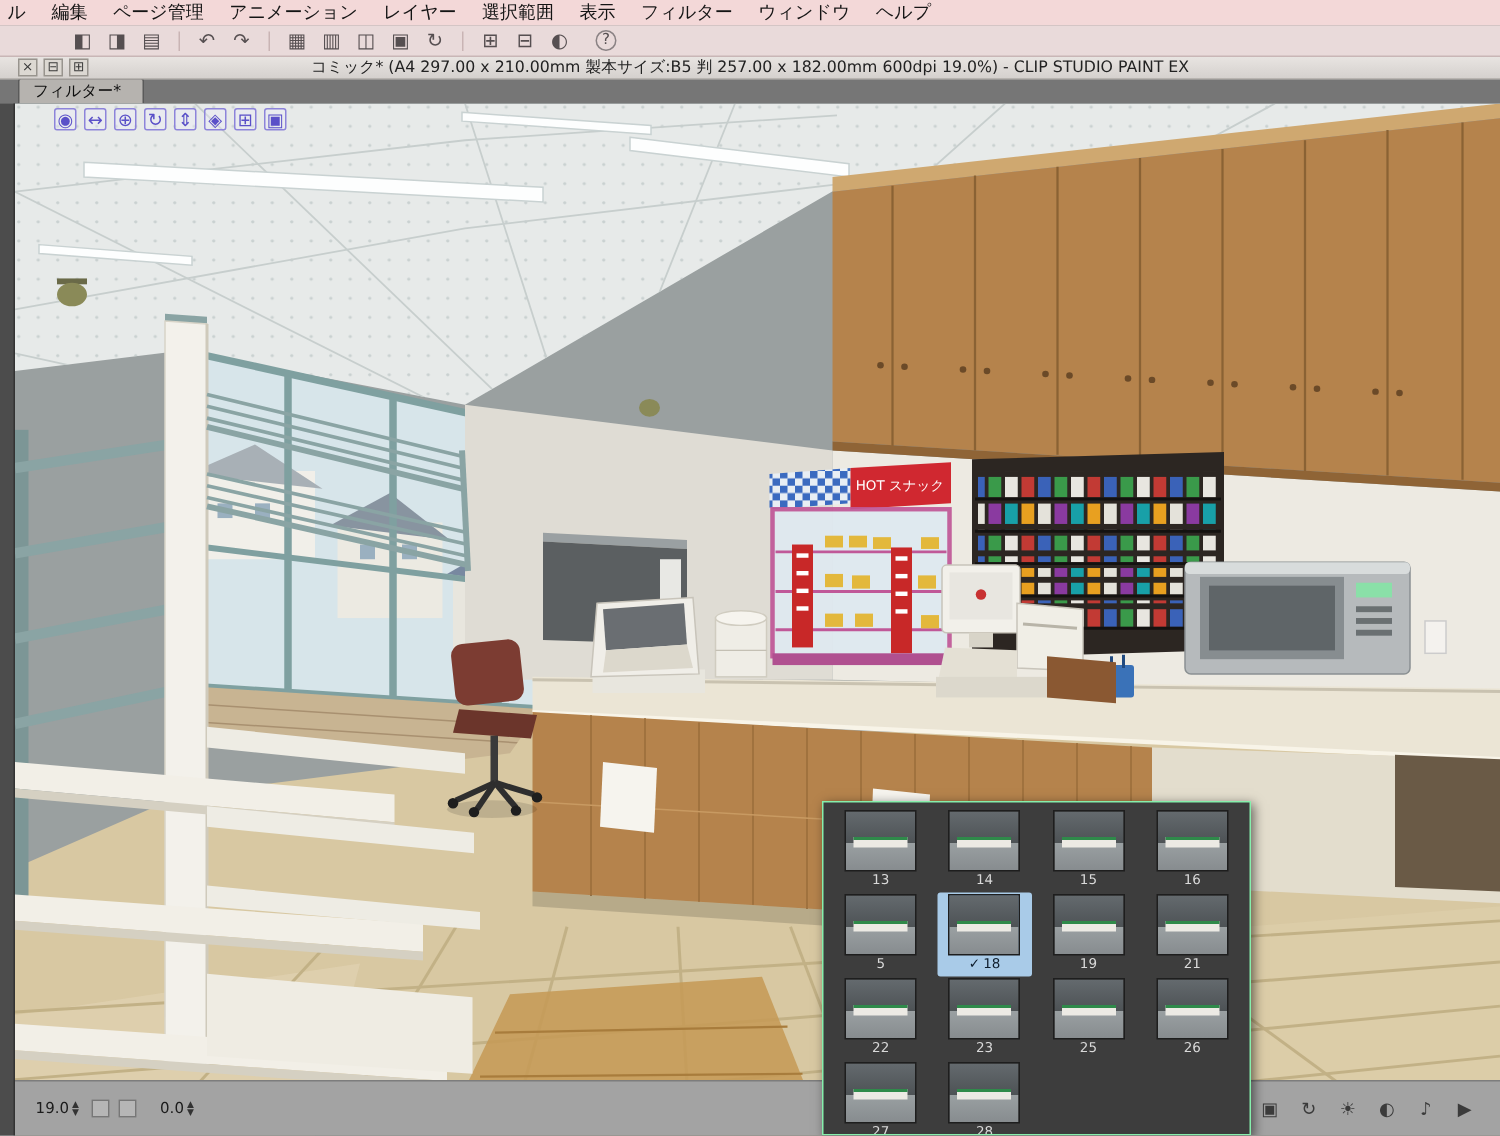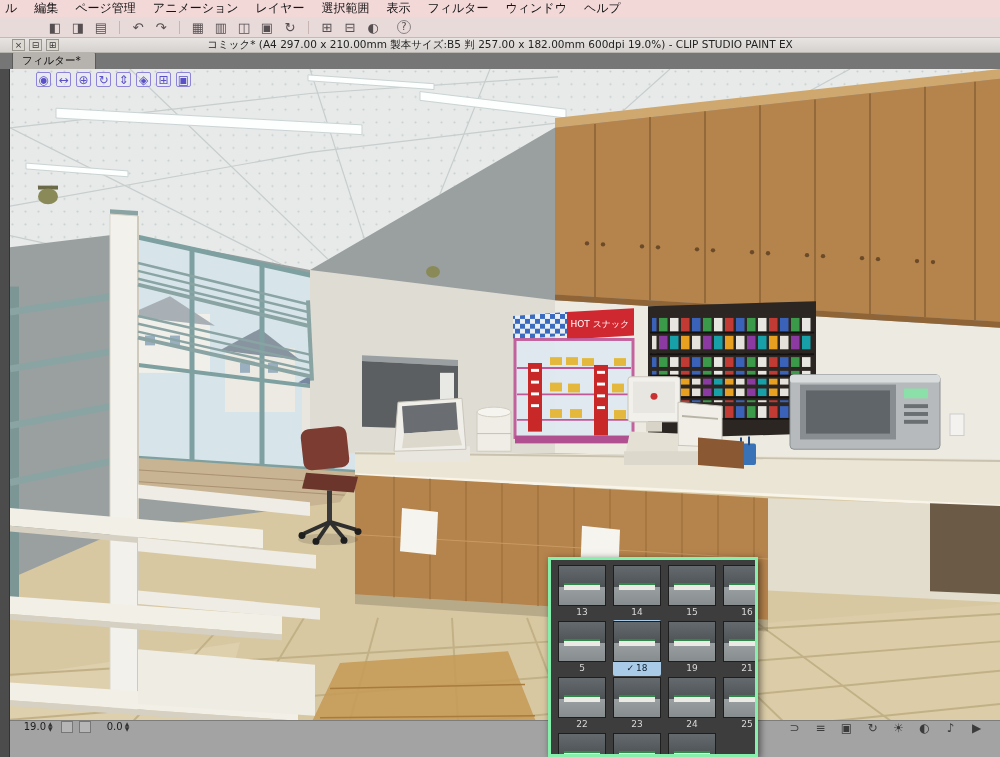--- a/index.html
+++ b/index.html
@@ -32,35 +32,35 @@
   .workspace{flex:1;display:flex;position:relative;min-height:0}
   .left-strip{width:10px;background:#4c4c4c;border-right:1px solid #333;flex:0 0 auto}
   .canvas{flex:1;position:relative;overflow:hidden;background:#9aa0a0}
   svg.scene{position:absolute;inset:0;width:100%;height:100%}
 
   .nav-icons{position:absolute;left:26px;top:3px;display:flex;gap:5px;z-index:4}
   .nav-icon{color:#5a50c8;font-size:12px;width:15px;height:15px;line-height:14px;text-align:center;
     border:1px solid #8d84da;background:rgba(238,240,255,.30);border-radius:2px;cursor:default}
 
   
-  .thumb-panel{position:absolute;left:538px;top:488px;width:210px;bottom:0;background:#3d3d3d;
-    border:3px solid #86efac;box-shadow:2px 2px 7px rgba(0,0,0,.55);padding:4px 7px 0 7px;
+  .thumb-panel{position:absolute;left:538px;top:465px;width:286px;bottom:0;background:#3d3d3d;
+    border:1px solid #86efac;box-shadow:2px 2px 7px rgba(0,0,0,.55);padding:4px 7px 0 7px;
     display:grid;grid-template-columns:repeat(4,1fr);gap:0 7px;align-content:start;overflow:hidden;z-index:8}
   .thumb-cell{height:56px;display:flex;flex-direction:column;align-items:center;padding-top:1px;border-radius:2px;cursor:default}
   .thumb-cell.selected{background:#a9cbe8}
   .thumb-img{width:48px;height:41px;border:1px solid #1e1e1e;position:relative;overflow:hidden;
     background:linear-gradient(180deg,#646a6e 0%,#4d5255 54%,#9aa0a2 54%,#878c8f 100%)}
   .thumb-img::after{content:"";position:absolute;left:5px;right:5px;top:44%;height:5px;
     background:#eceae4;border-top:2px solid #2f8a4a}
   .thumb-label{font-size:9px;color:#d9d9d9;height:12px;line-height:12px;display:flex;gap:2px}
   .thumb-cell.selected .thumb-label{color:#0e1d2c}
 
   
   .canvas-bottombar{position:absolute;left:0;right:0;bottom:0;height:37px;background:#a3a3a3;
-    border-top:1px solid #7d7d7d;display:flex;font-size:10px;color:#1c1c1c;
+    border-top:1px solid #7d7d7d;display:flex;align-items:center;font-size:10px;color:#1c1c1c;
     padding:0 10px;z-index:5}
   .val{min-width:26px;text-align:right;margin-right:2px}
   .stepper{display:flex;flex-direction:column;font-size:6px;line-height:5px;color:#333;margin-right:8px;cursor:default}
   .mini-btn{width:12px;height:12px;border:1px solid #777;background:#b6b6b6;margin-right:6px;cursor:default}
   .bb-right{margin-left:auto;display:flex;gap:11px;padding-right:6px}
   .bb-icon{font-size:12px;color:#3b3b3b;width:15px;text-align:center;cursor:default}
 </style>
 </head>
 <body>
 
@@ -506,24 +506,20 @@
         <div class="thumb-cell">
           <div class="thumb-img"></div>
           <span class="thumb-label">22</span>
         </div>
         <div class="thumb-cell">
           <div class="thumb-img"></div>
           <span class="thumb-label">23</span>
         </div>
         <div class="thumb-cell">
           <div class="thumb-img"></div>
-          <span class="thumb-label">24</span>
-        </div>
-        <div class="thumb-cell">
-          <div class="thumb-img"></div>
           <span class="thumb-label">25</span>
         </div>
         <div class="thumb-cell">
           <div class="thumb-img"></div>
           <span class="thumb-label">26</span>
         </div>
         <div class="thumb-cell">
           <div class="thumb-img"></div>
           <span class="thumb-label">27</span>
         </div>

